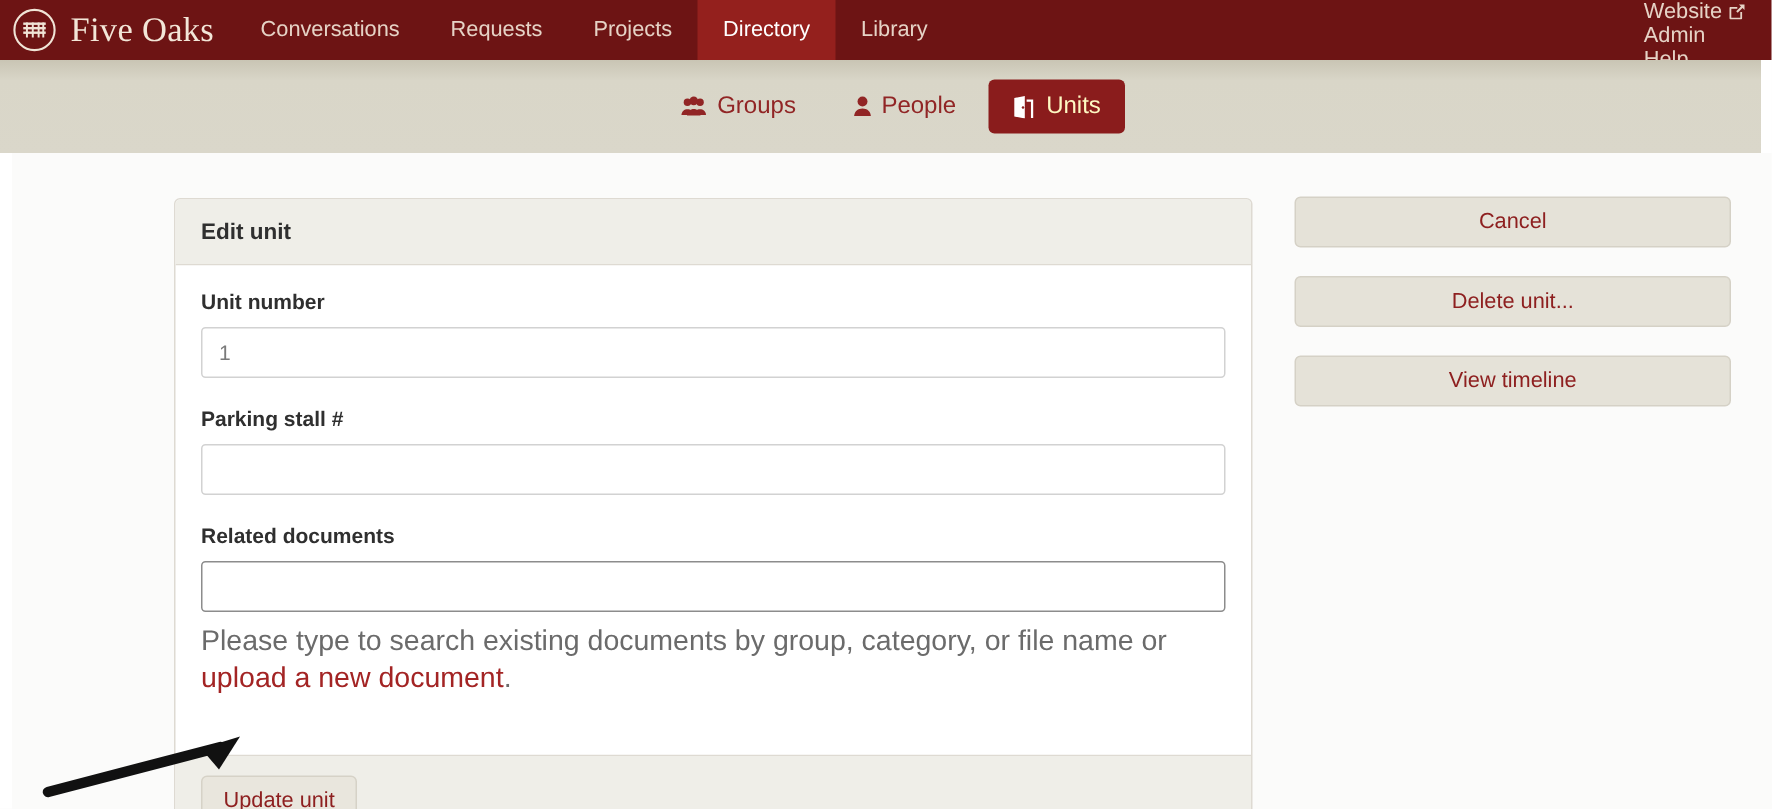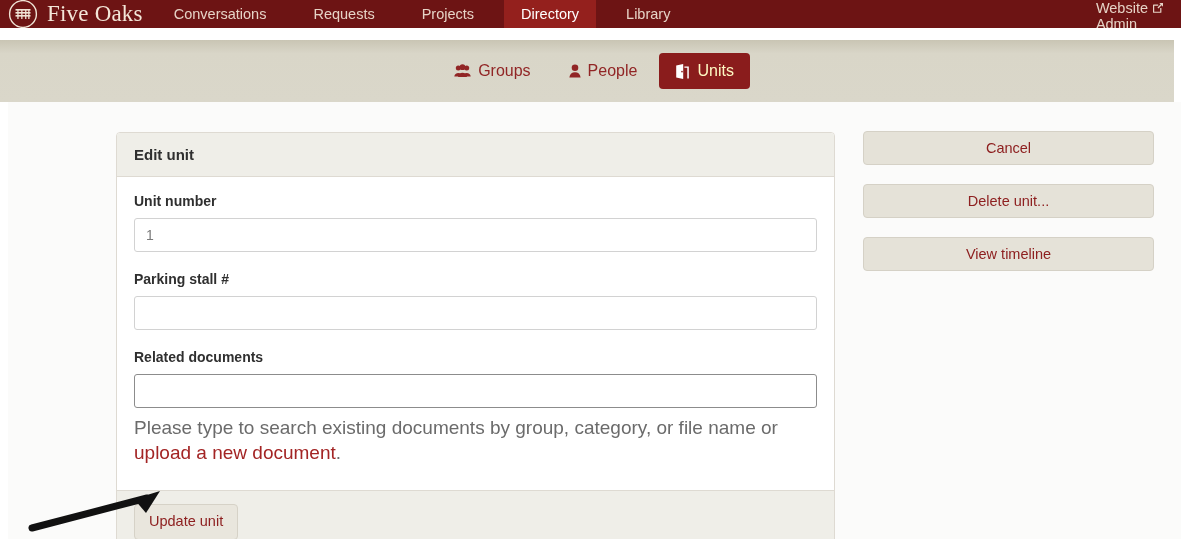--- a/index.html
+++ b/index.html
@@ -13,21 +13,21 @@
     background: #ffffff;
     font-family: "Liberation Sans", sans-serif;
     -webkit-font-smoothing: antialiased;
   }
 
   
   .topnav {
     position: absolute;
     left: 0; top: 0;
     width: 1181px;
-    height: 28px;
+    height: 40px;
     background: #6d1414;
     display: flex;
     align-items: stretch;
     overflow: hidden;
   }
   .brand {
     display: flex;
     align-items: center;
     padding-left: 8px;
     padding-right: 14px;
@@ -41,21 +41,20 @@
   .brand-name {
     color: #f3e6d8;
     font-family: "Liberation Serif", serif;
     font-size: 23px;
     letter-spacing: 0.2px;
     white-space: nowrap;
   }
   .nav-group {
     display: flex;
     align-items: stretch;
-    gap: 13px;
   }
   .nav-item {
     display: flex;
     align-items: center;
     padding: 0 17px;
     color: #e6d3c6;
     font-size: 14.5px;
     white-space: nowrap;
     cursor: pointer;
     text-decoration: none;
@@ -152,21 +151,21 @@
   }
   .card-title {
     font-size: 15px;
     font-weight: bold;
     color: #2f2f2f;
   }
   .card-body {
     padding: 16px 17px 22px 17px;
   }
   .form-group { margin-bottom: 19px; }
-  .form-group:last-child { margin-bottom: 3px; }
+  .form-group:last-child { margin-bottom: 16px; }
   .form-label {
     display: block;
     font-size: 14px;
     font-weight: bold;
     color: #2f2f2f;
     margin-bottom: 9px;
   }
   .form-input {
     display: block;
     box-sizing: border-box;

